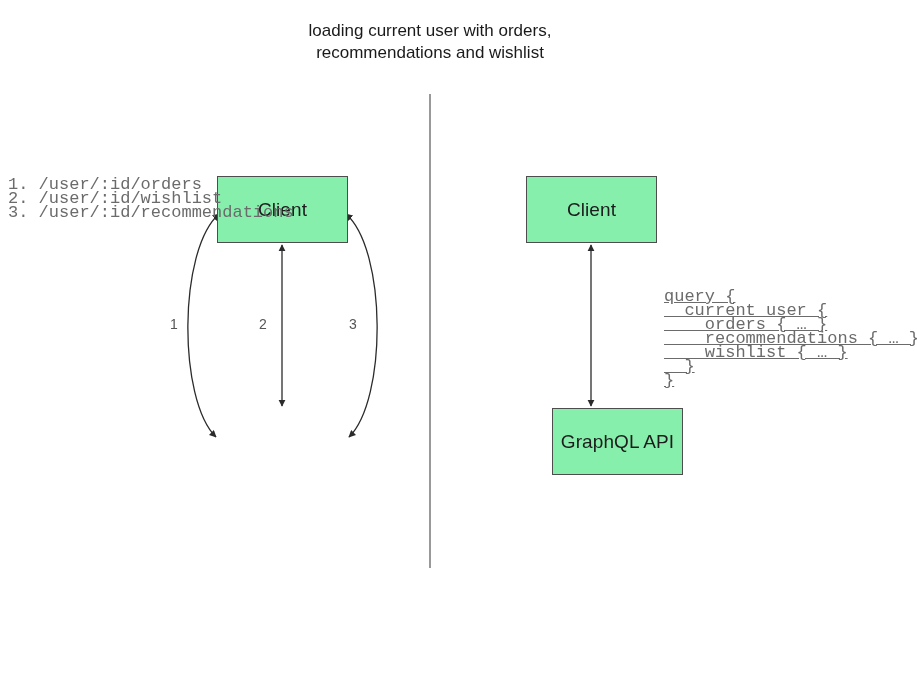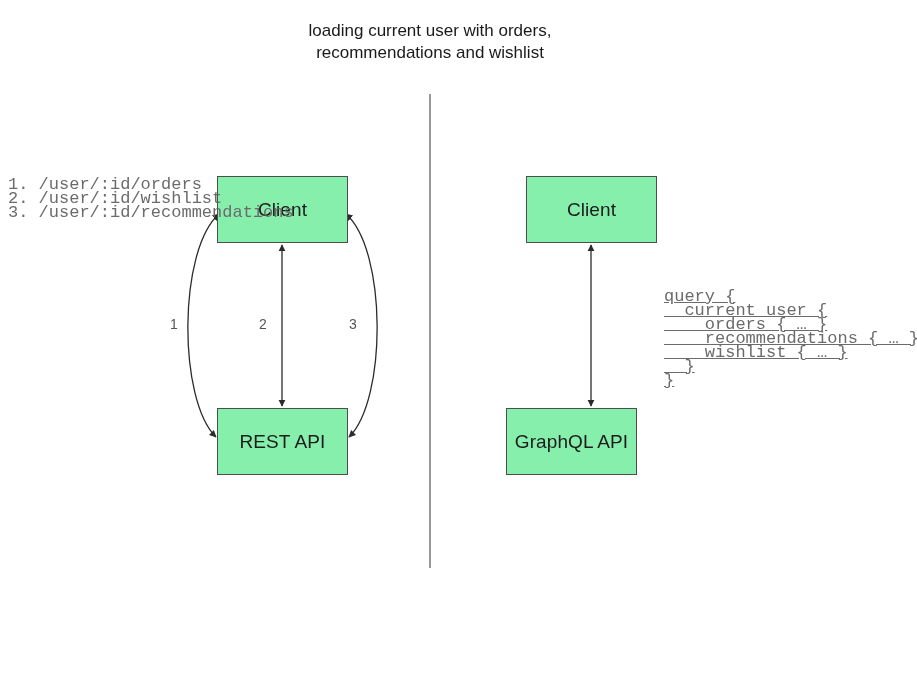--- a/index.html
+++ b/index.html
@@ -41,21 +41,21 @@
     display: flex;
     align-items: center;
     justify-content: center;
     font-size: 19px;
     color: #1c1c1c;
     letter-spacing: 0.1px;
   }
   #client-rest   { left: 217px; top: 176px; width: 131px; height: 67px; }
   #rest-api      { left: 217px; top: 408px; width: 131px; height: 67px; }
   #client-gql    { left: 526px; top: 176px; width: 131px; height: 67px; }
-  #graphql-api   { left: 506px; top: 408px; width: 131px; height: 67px; }
+  #graphql-api   { left: 552px; top: 408px; width: 131px; height: 67px; }
 
   .edge-label {
     position: absolute;
     font-size: 14px;
     color: #555555;
     text-align: center;
     width: 22px;
   }
   #edge-label-1 { left: 163px; top: 316px; }
   #edge-label-2 { left: 252px; top: 316px; }
@@ -106,21 +106,20 @@
 
     <line x1="282" y1="245" x2="282" y2="406" stroke="#2b2b2b" stroke-width="1.3" marker-start="url(#arrow-start)" marker-end="url(#arrow-end)"></line>
 
     <path d="M 346 214 C 387 250, 387 400, 349 437" fill="none" stroke="#2b2b2b" stroke-width="1.3" marker-start="url(#arrow-start)" marker-end="url(#arrow-end)"></path>
 
     <line x1="591" y1="245" x2="591" y2="406" stroke="#2b2b2b" stroke-width="1.3" marker-start="url(#arrow-start)" marker-end="url(#arrow-end)"></line>
   </svg>
 
   <div class="node" id="client-rest">Client</div>
 
-  <div class="node" id="rest-api">REST API</div>
 
   <div class="edge-label" id="edge-label-1">1</div>
   <div class="edge-label" id="edge-label-2">2</div>
   <div class="edge-label" id="edge-label-3">3</div>
 
   <div class="code" id="rest-endpoints">1. /user/:id/orders
 2. /user/:id/wishlist
 3. /user/:id/recommendations</div>
 
   <div class="node" id="client-gql">Client</div>

